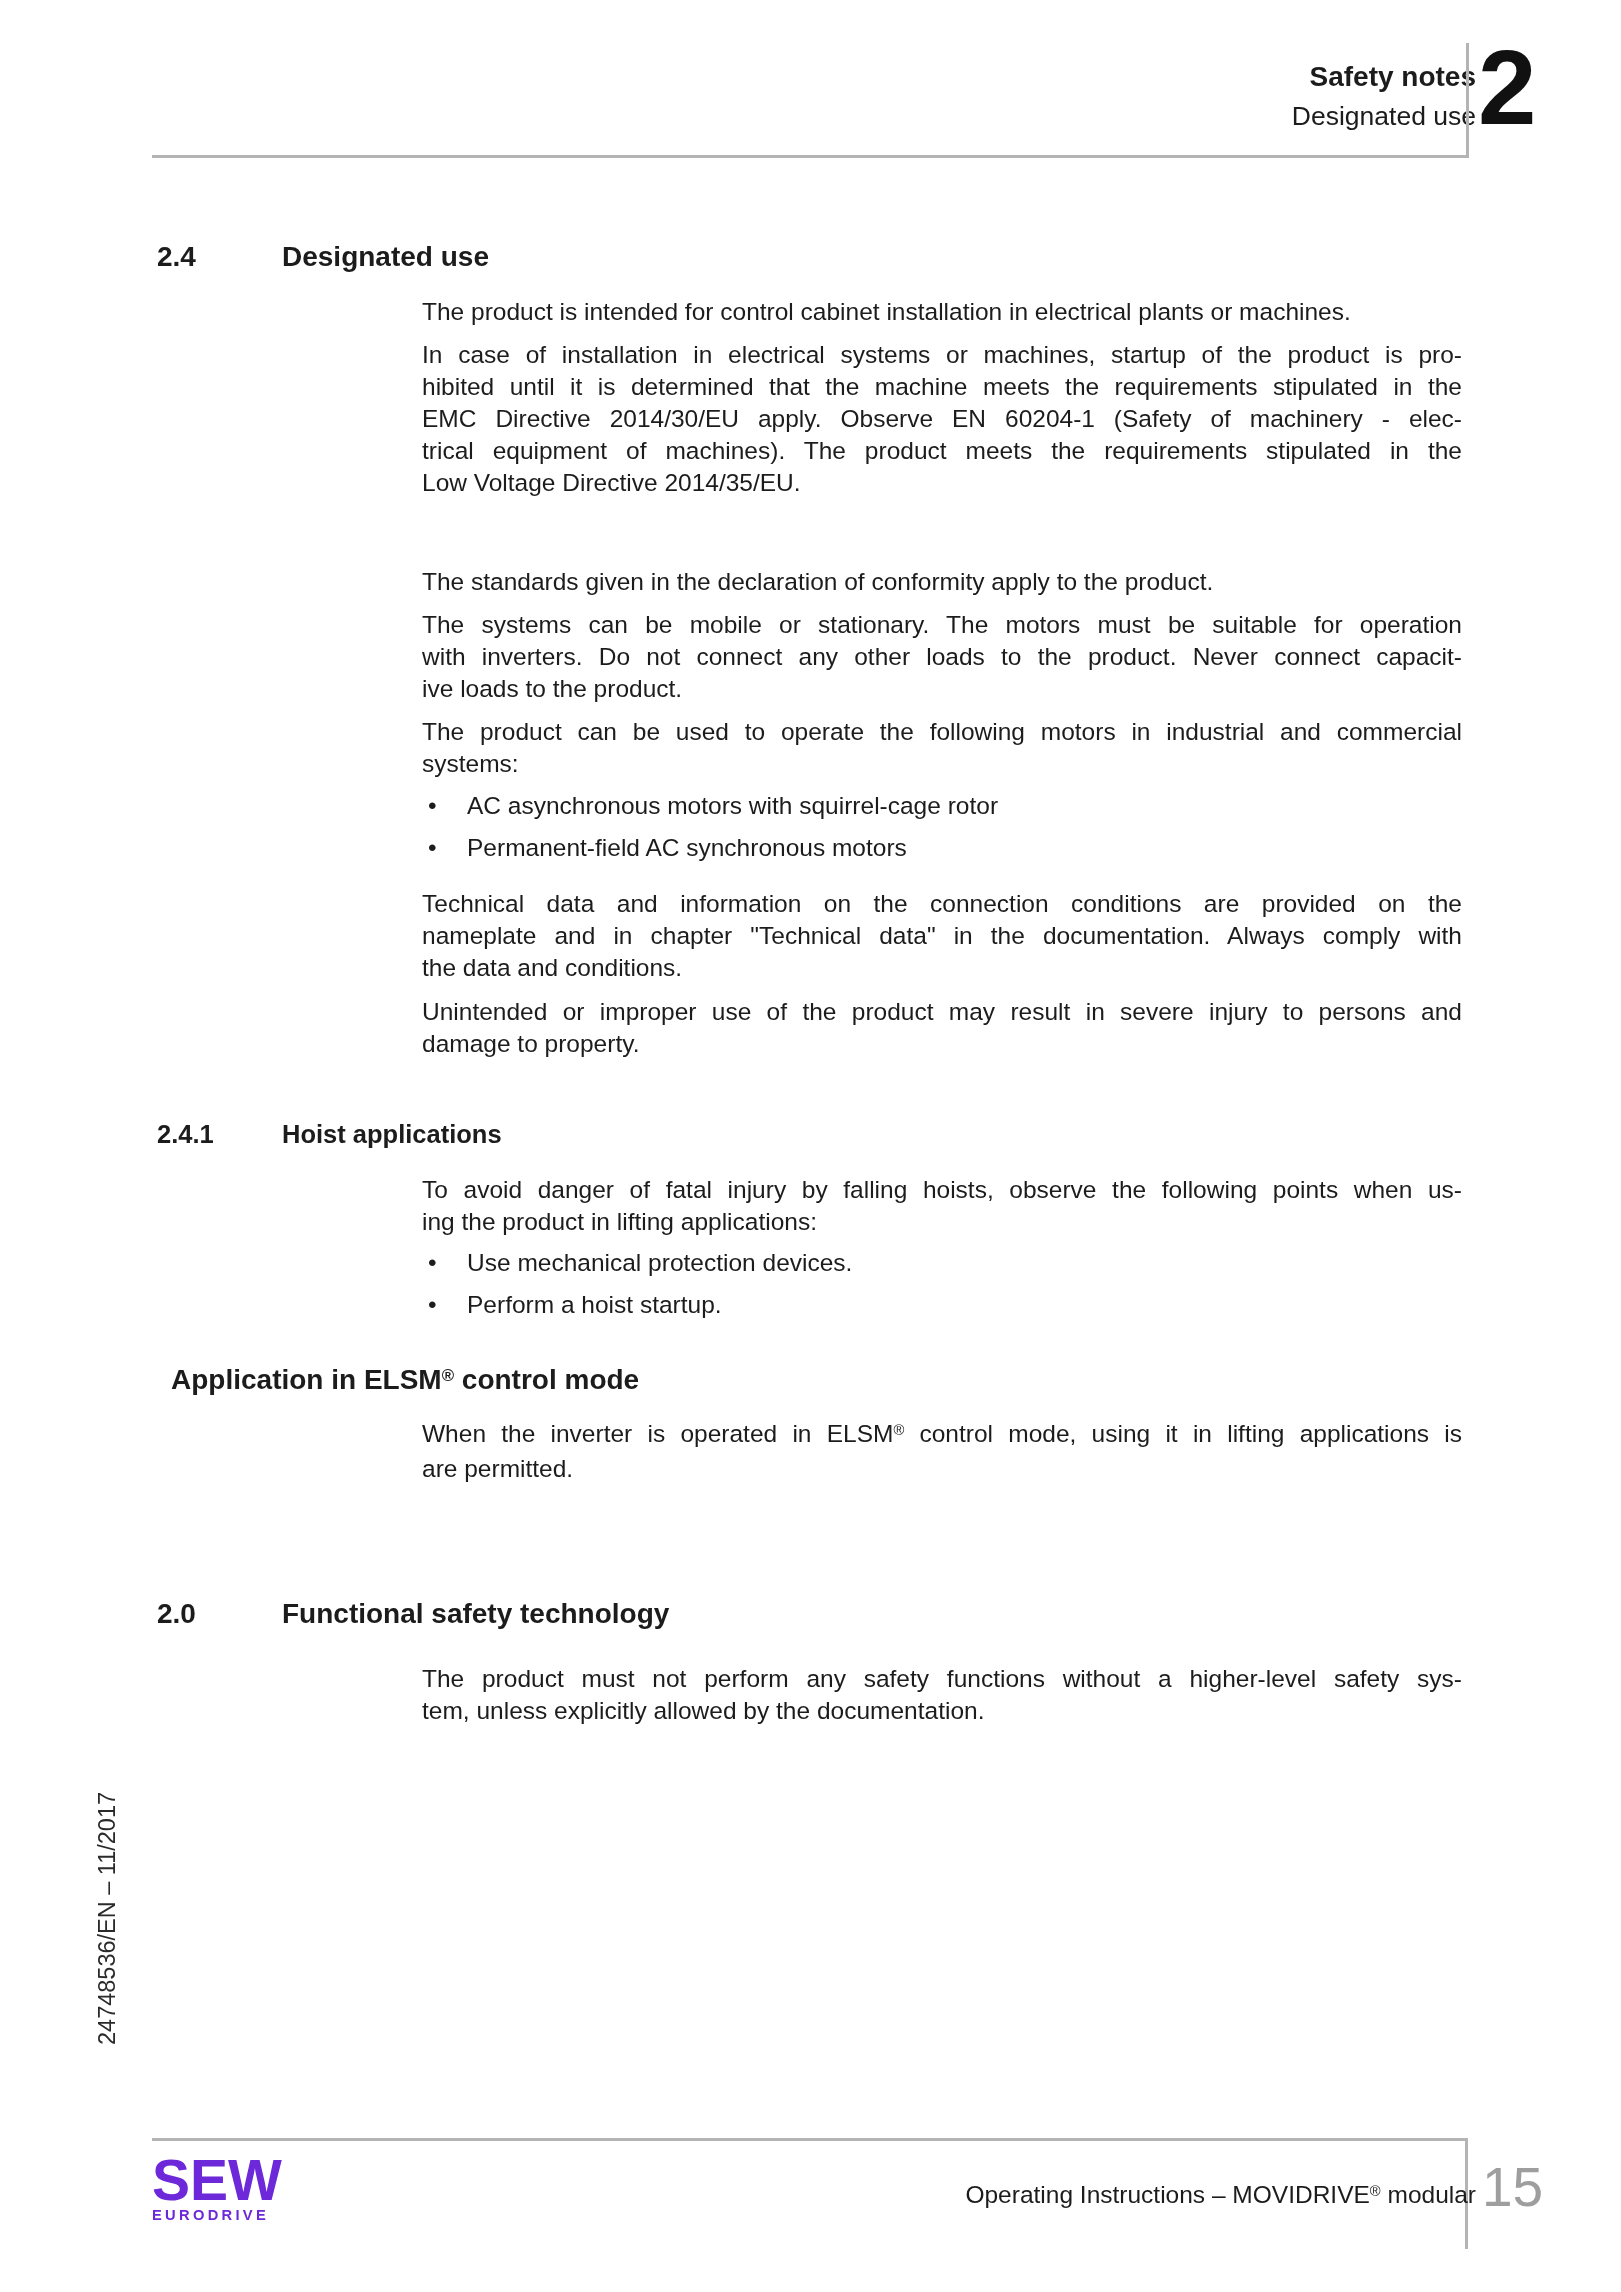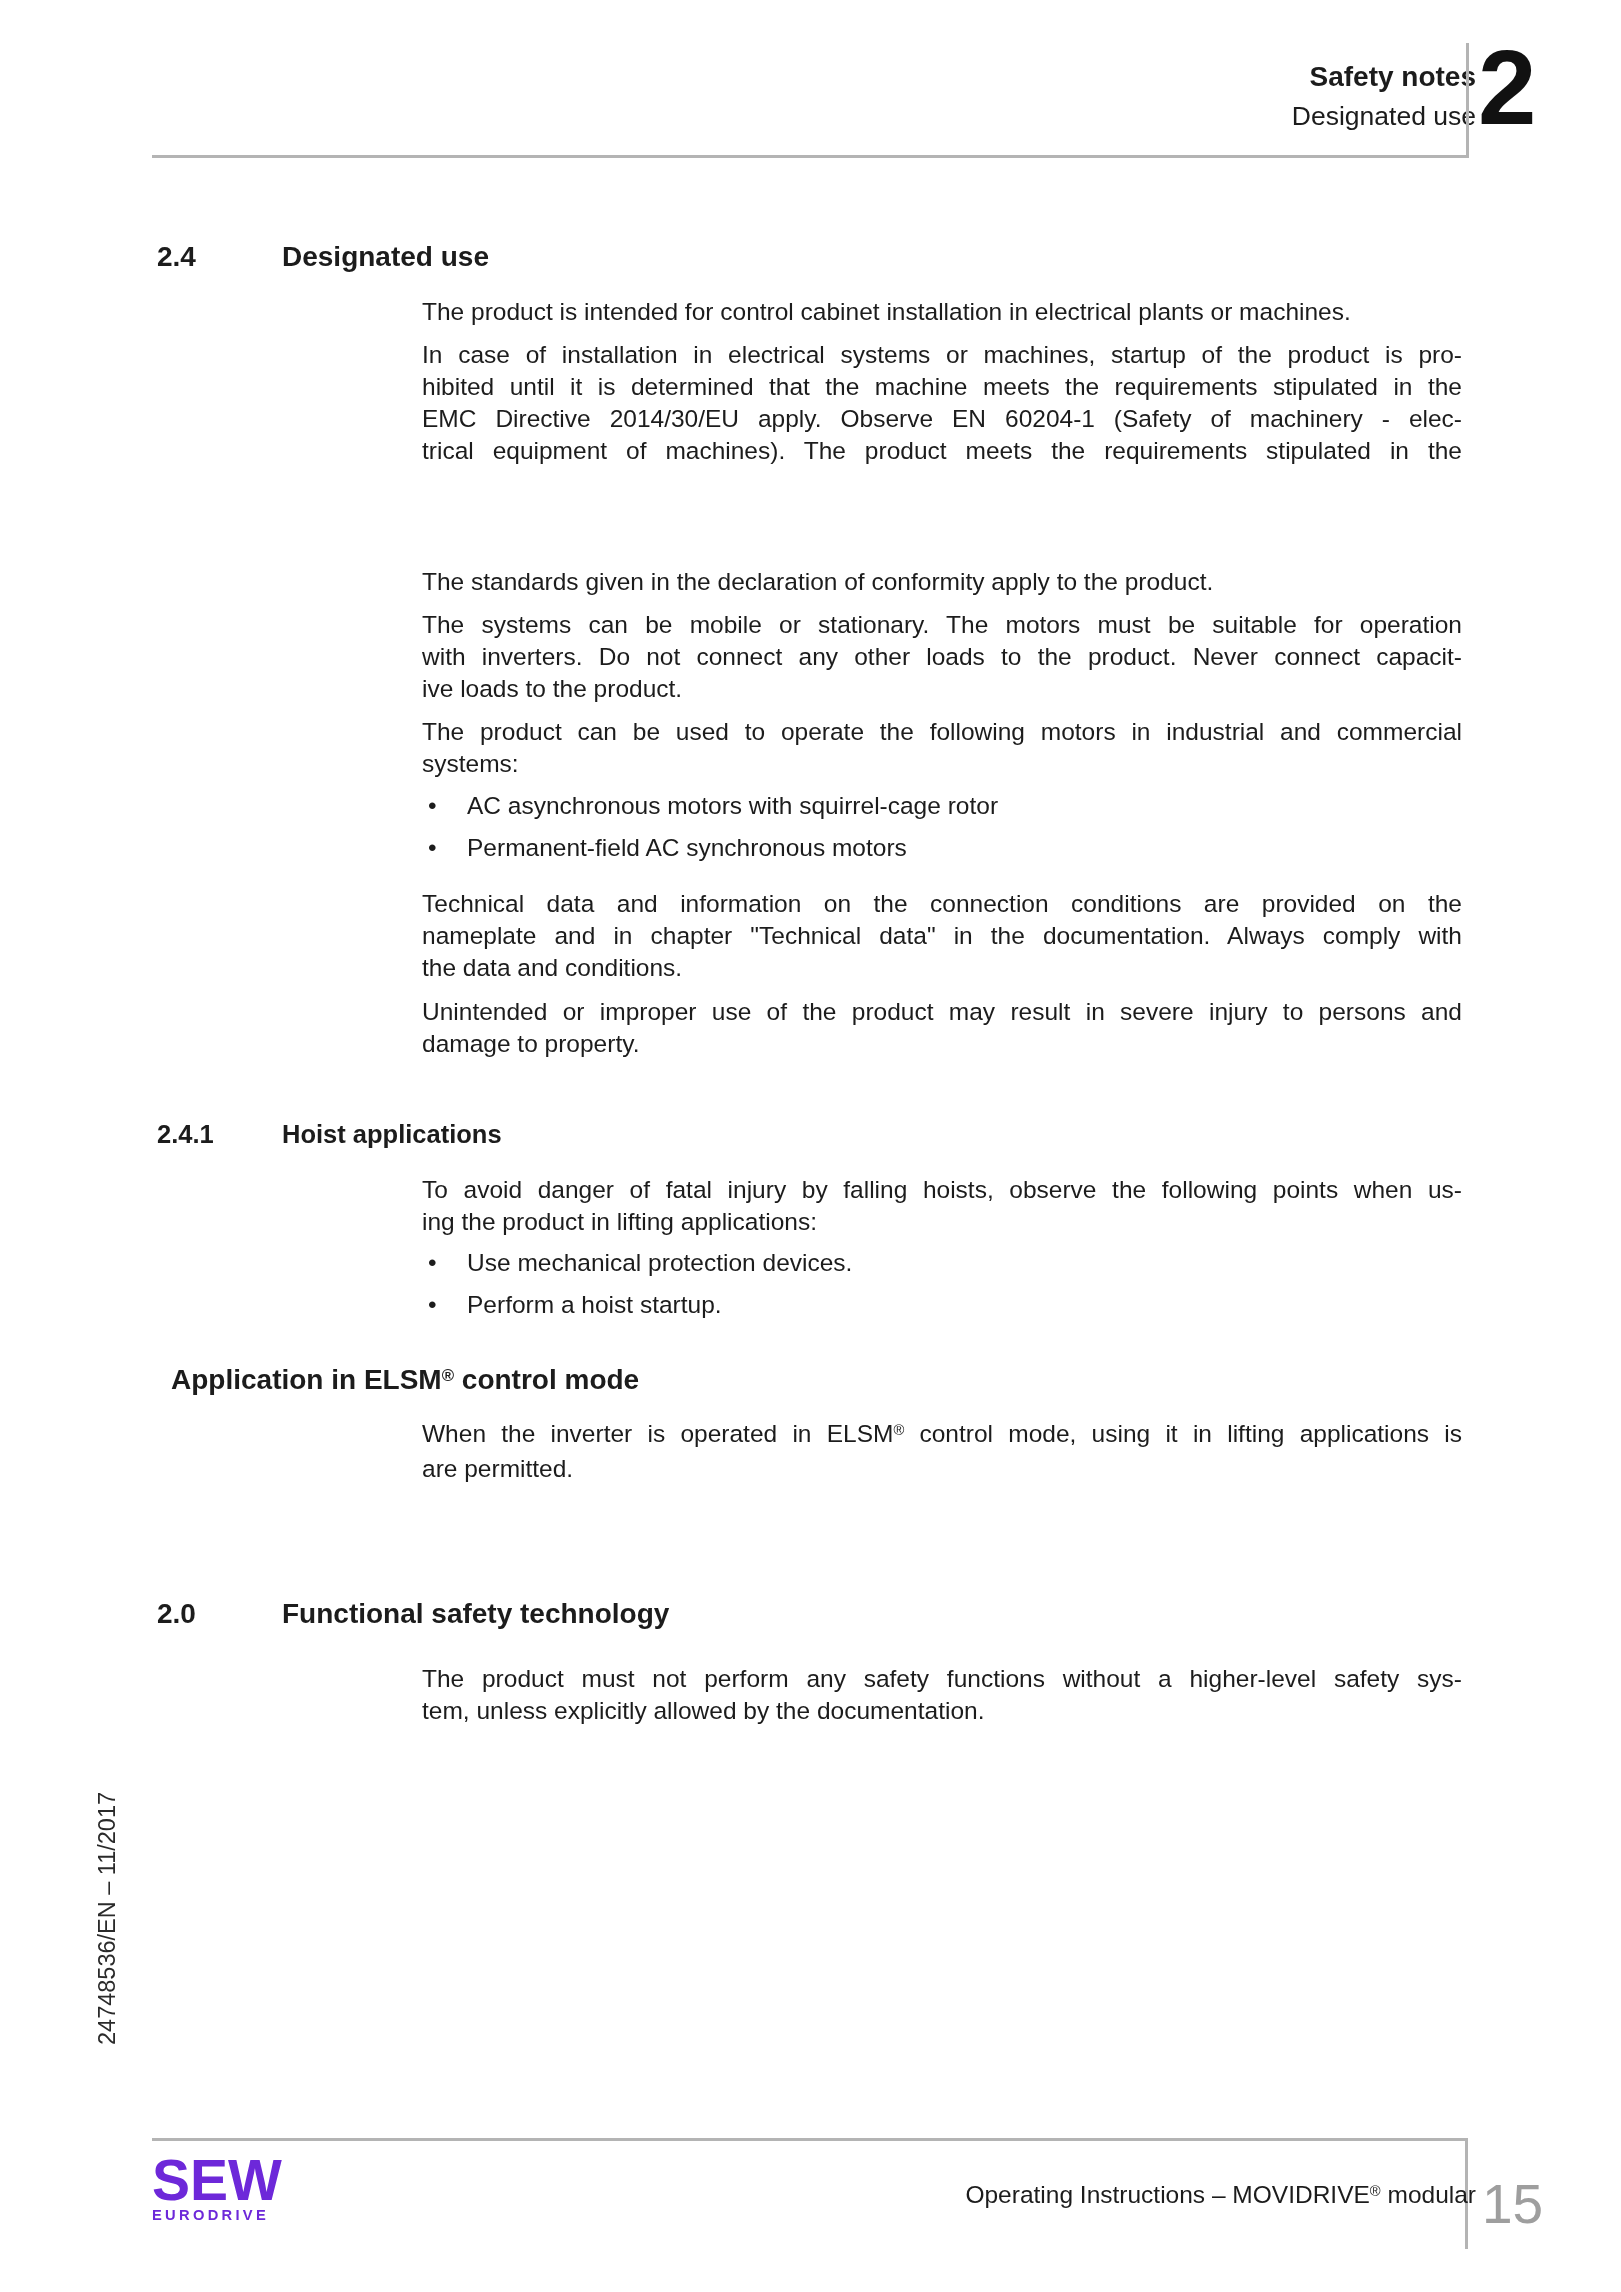--- a/index.html
+++ b/index.html
@@ -33,21 +33,21 @@
     position:absolute;left:94px;top:2045px;font-size:23.5px;color:#2a2a2a;
     white-space:nowrap;transform:rotate(-90deg);transform-origin:0 0;
   }
   
   .hrule.hbot{left:152px;top:2138px;width:1315px;}
   .vrule.vbot{left:1465px;top:2138px;height:111px;}
   .logo{position:absolute;left:152px;top:2154px;color:#6d28d9;}
   .logo-sew{font-size:57px;font-weight:800;line-height:0.92;letter-spacing:0px;}
   .logo-euro{font-size:14.7px;font-weight:700;letter-spacing:3.3px;margin-top:1px;}
   .ftext{position:absolute;right:171px;top:2181px;font-size:24.5px;white-space:nowrap;text-align:right;}
-  .pnum{position:absolute;left:1482px;top:2160px;font-size:55px;color:#9e9e9e;line-height:1;margin-top:17px;}
+  .pnum{position:absolute;left:1482px;top:2160px;font-size:55px;color:#9e9e9e;line-height:1;}
 </style>
 </head>
 <body>
 
 <div class="page">
 
   <div class="hdr-title">Safety notes</div>
   <div class="hdr-sub">Designated use</div>
   <div class="vrule vtop"></div>
   <div class="hrule htop"></div>
@@ -59,20 +59,21 @@
 
   <div class="para" style="top:296px">
     <div class="ln">The product is intended for control cabinet installation in electrical plants or machines.</div>
   </div>
 
   <div class="para" style="top:339px">
     <div class="ln jl">In case of installation in electrical systems or machines, startup of the product is pro-</div>
     <div class="ln jl">hibited until it is determined that the machine meets the requirements stipulated in the</div>
     <div class="ln jl">EMC Directive 2014/30/EU apply. Observe EN 60204-1 (Safety of machinery - elec-</div>
     <div class="ln jl">trical equipment of machines). The product meets the requirements stipulated in the</div>
+    <div class="ln">Low Voltage Directive 2014/35/EU.</div>
   </div>
 
   <div class="para" style="top:566px">
     <div class="ln">The standards given in the declaration of conformity apply to the product.</div>
   </div>
 
   <div class="para" style="top:609px">
     <div class="ln jl">The systems can be mobile or stationary. The motors must be suitable for operation</div>
     <div class="ln jl">with inverters. Do not connect any other loads to the product. Never connect capacit-</div>
     <div class="ln">ive loads to the product.</div>

